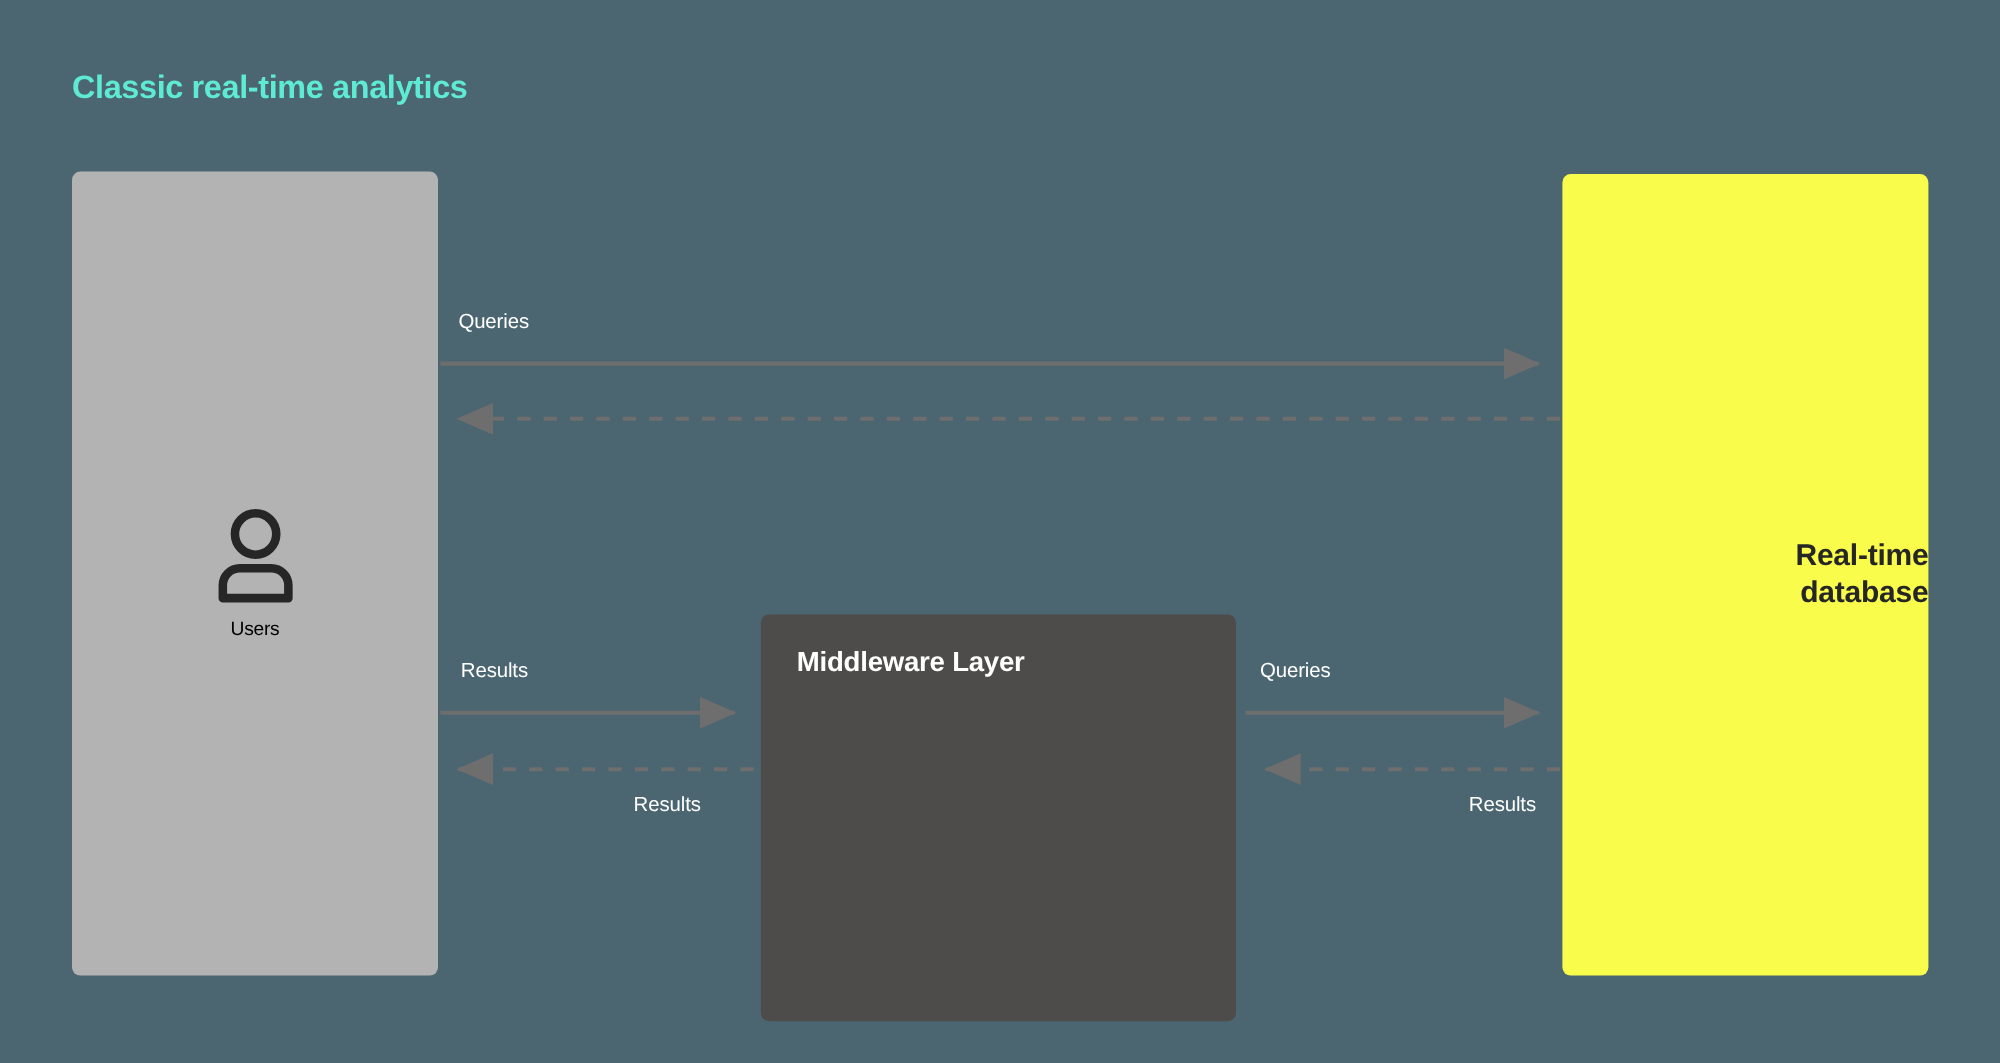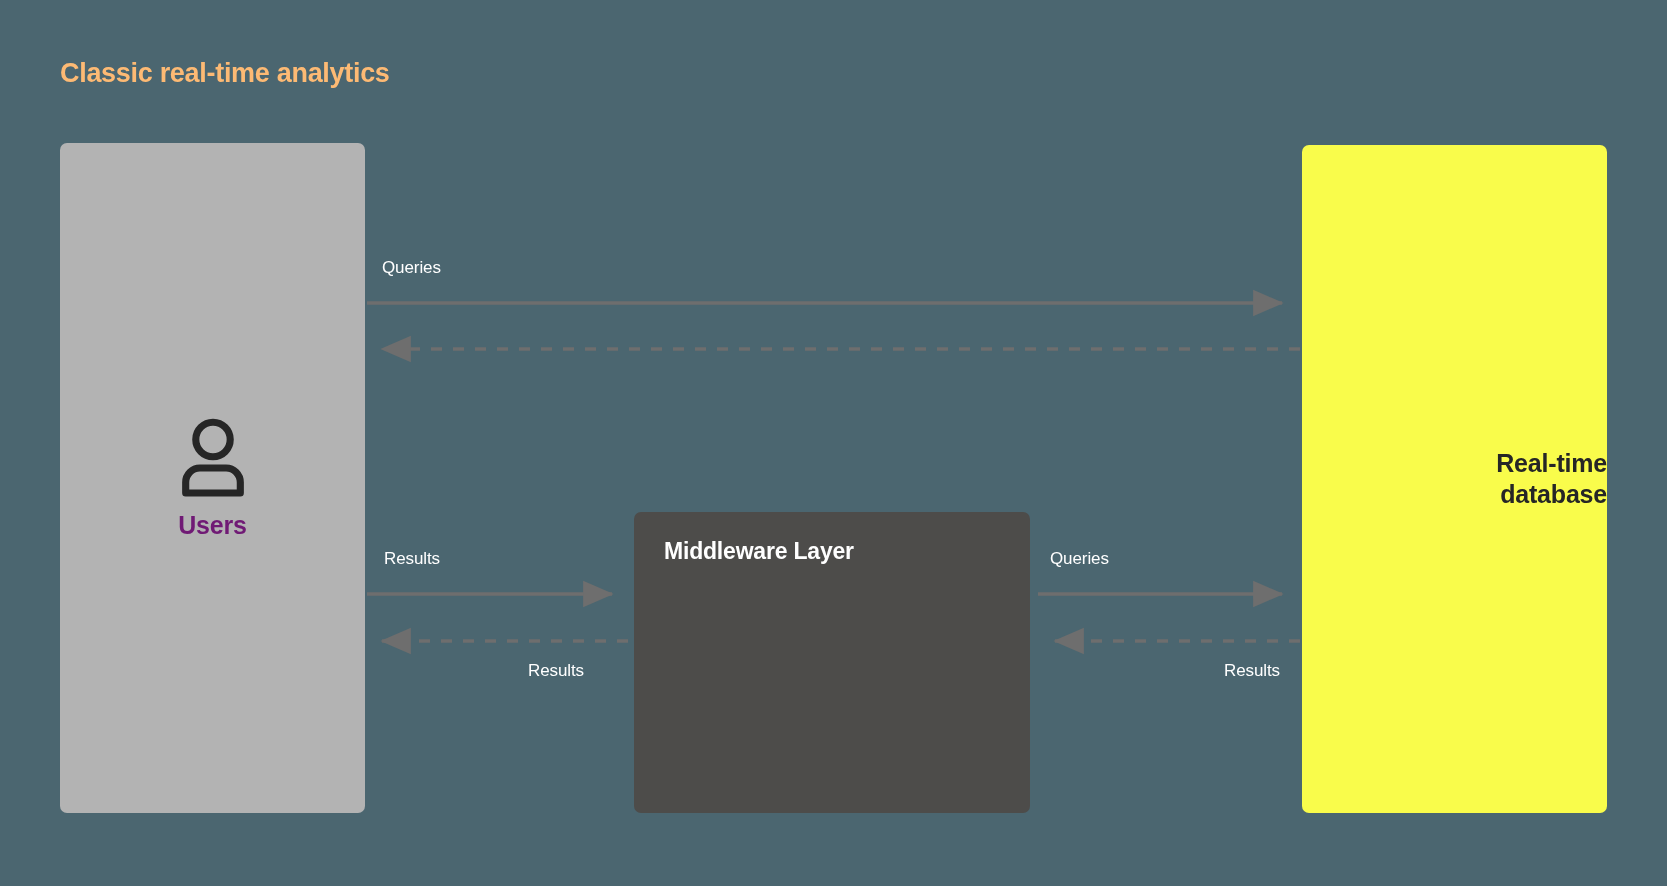--- a/index.html
+++ b/index.html
@@ -20,21 +20,21 @@
     overflow: hidden;
   }
 
   
   .diagram-title {
     position: absolute;
     left: 60px;
     top: 58px;
     font-size: 27px;
     font-weight: bold;
-    color: #fdba74;
+    color: #5eead4;
     letter-spacing: -0.3px;
     white-space: nowrap;
   }
 
   
   .node {
     position: absolute;
     box-sizing: border-box;
     border-radius: 7px;
   }
@@ -42,21 +42,21 @@
     left: 60px;
     top: 143px;
     width: 305px;
     height: 670px;
     background: #b3b3b3;
   }
   .node-middleware {
     left: 634px;
     top: 512px;
     width: 396px;
-    height: 301px;
+    height: 339px;
     background: #4d4c4a;
   }
   .node-database {
     left: 1302px;
     top: 145px;
     width: 305px;
     height: 668px;
     background: #f9fc4b;
   }
 
@@ -72,23 +72,23 @@
     align-items: center;
     justify-content: center;
   }
   .user-icon {
     display: block;
     width: 76px;
     height: 84px;
   }
   .node-users .node-label {
     margin-top: 10px;
-    font-size: 25px;
-    font-weight: bold;
-    color: #701a75;
+    font-size: 16px;
+    font-weight: normal;
+    color: #000000;
     letter-spacing: -0.2px;
   }
 
   .node-middleware .node-label {
     position: absolute;
     left: 30px;
     top: 26px;
     font-size: 23px;
     font-weight: bold;
     color: #ffffff;

